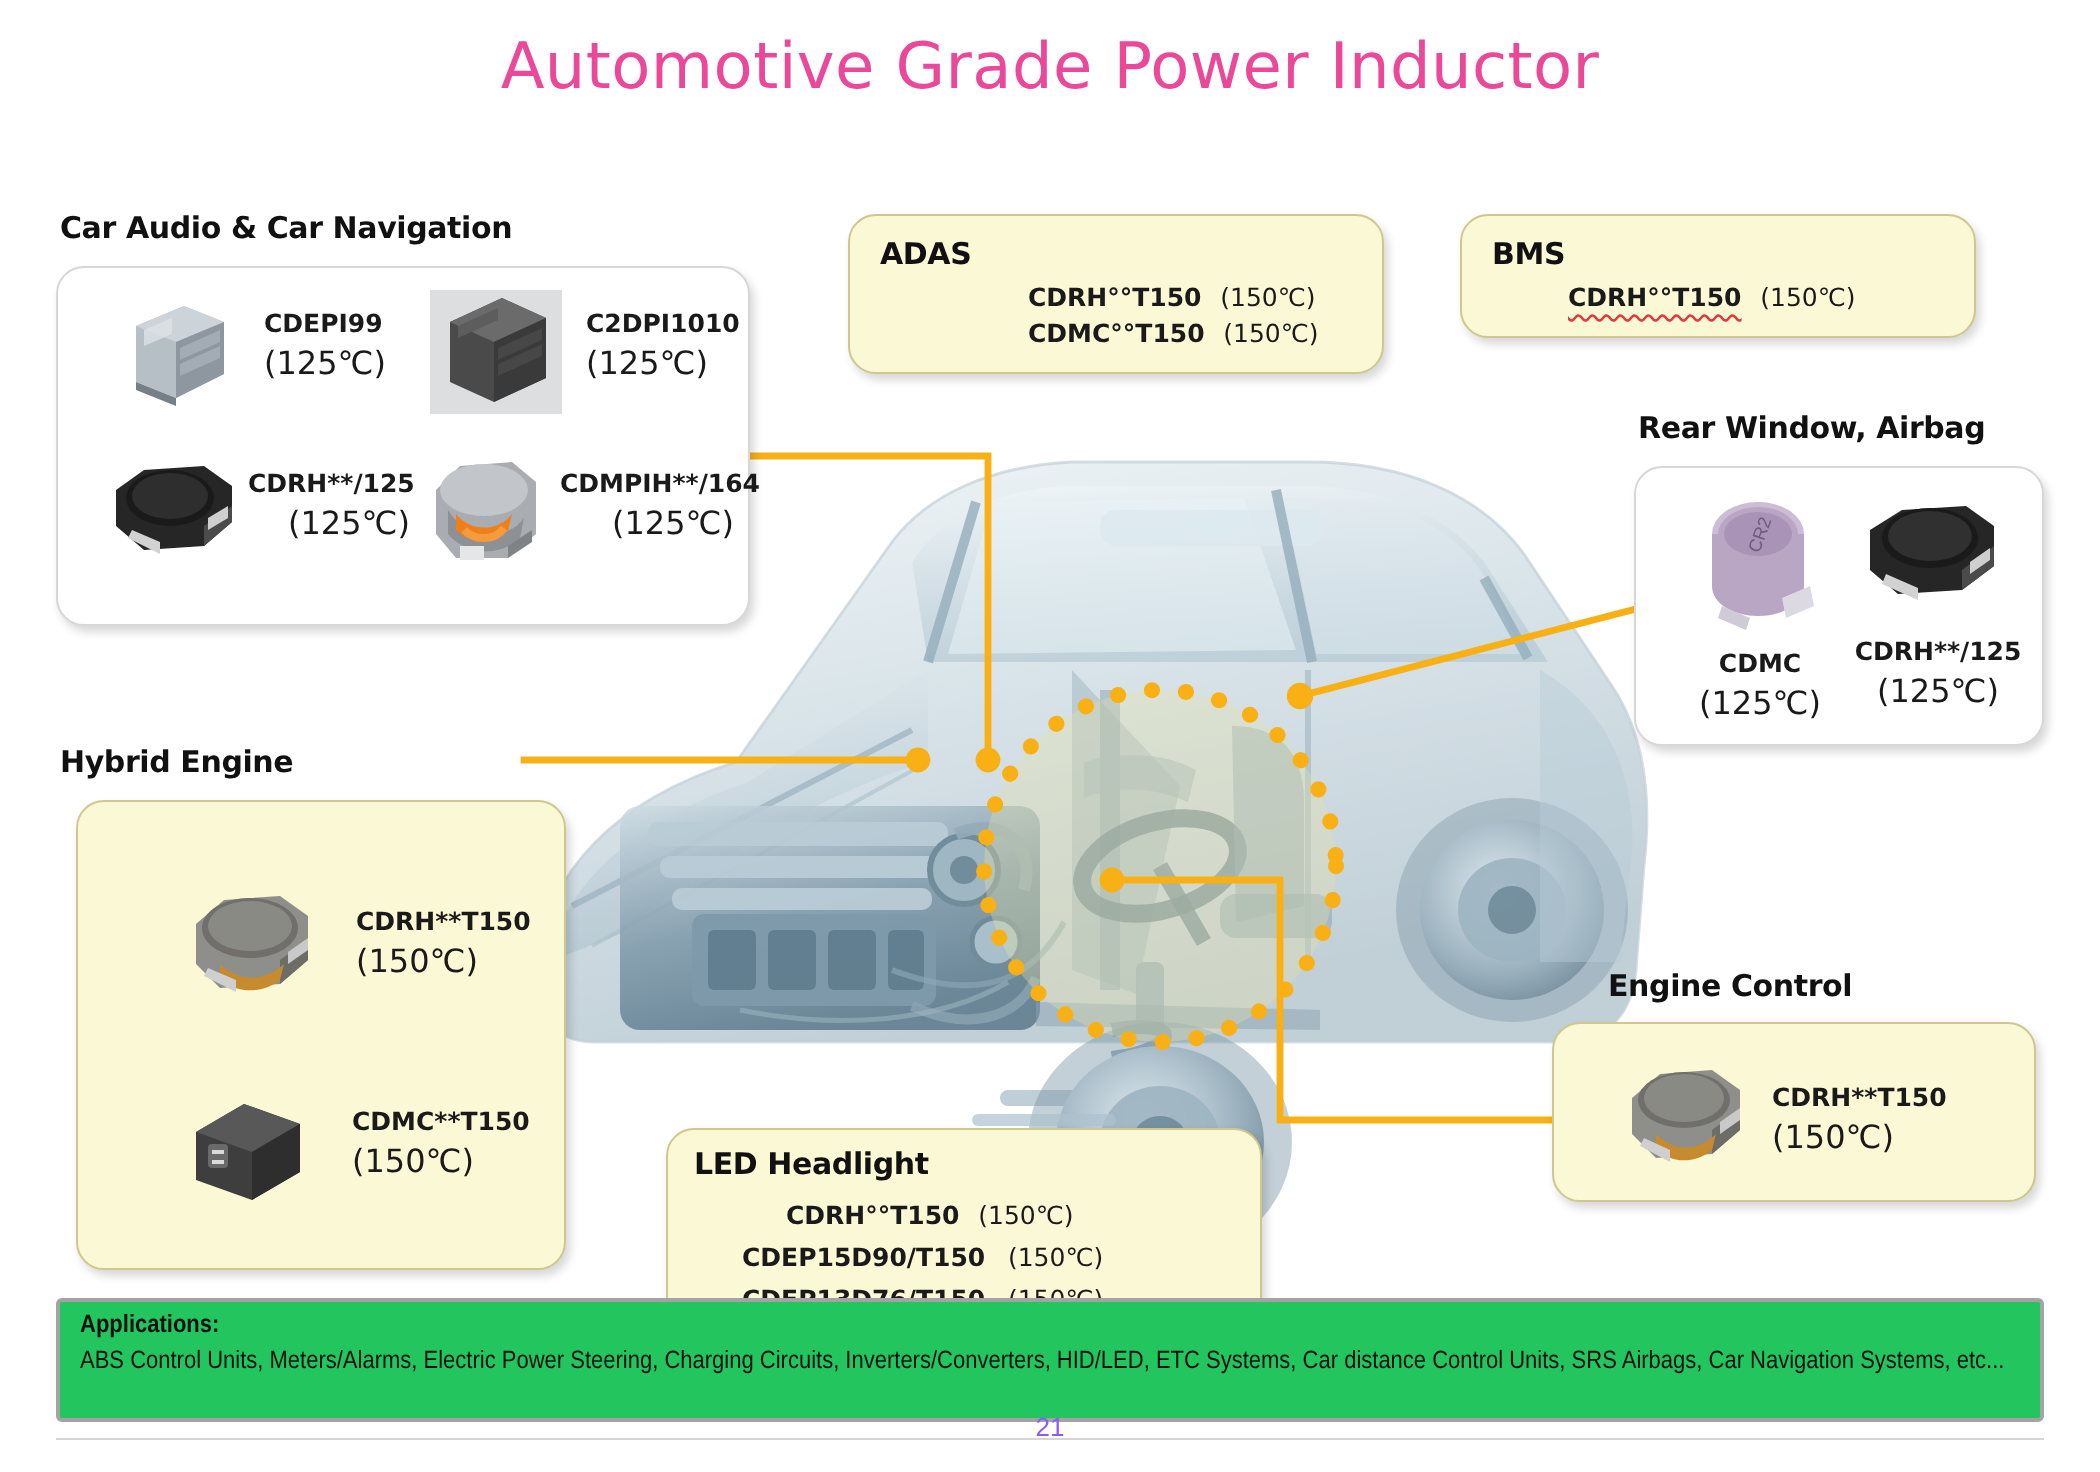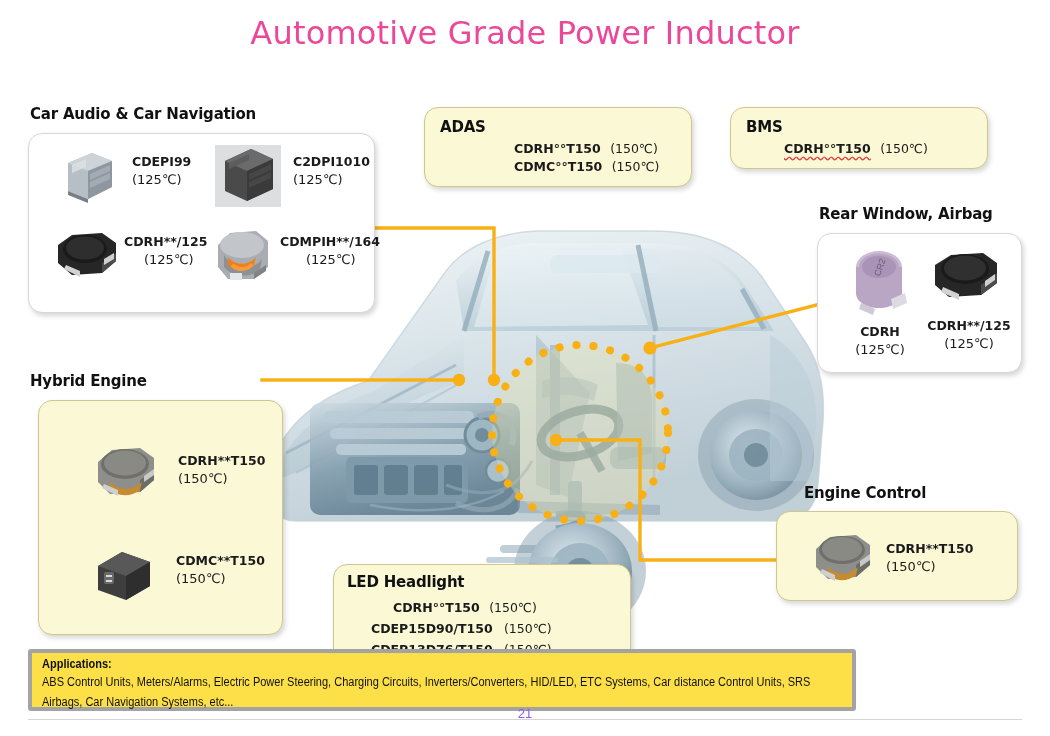--- a/index.html
+++ b/index.html
@@ -41,31 +41,31 @@
   .box.cream{
     background:#fbf8d6;border:1px solid #cfc78c;
     box-shadow:2px 3px 5px rgba(0,0,0,.16);
   }
   .pn{
     position:absolute;font-weight:bold;color:#1a1a1a;font-size:12.5px;
     line-height:1.42;white-space:nowrap;
     font-family:"DejaVu Sans", sans-serif;
   }
   .pn.center{text-align:center;}
-  .sub{font-weight:bold;font-size:13px;display:block;}
+  .sub{font-weight:bold;font-size:16px;display:block;}
   .spell{ text-decoration:underline; text-decoration-style:wavy;
           text-decoration-color:#e03b3b; text-underline-offset:3px;}
 
   
   .part{position:absolute;}
 
   
   #applications{
-    position:absolute;left:28px;top:649px;width:828px;height:62px;
-    background:#fde047;border:4px solid #a3a3a3;border-radius:3px;
+    position:absolute;left:28px;top:649px;width:994px;height:62px;
+    background:#22c55e;border:2px solid #a3a3a3;border-radius:3px;
     box-sizing:border-box;padding:4px 8px 0 10px;
   }
   #applications .ap-head{
     font-weight:bold;font-size:12.5px;color:#111;
     font-family:"Liberation Sans", sans-serif;
     transform:scaleX(.88);transform-origin:left center;
   }
   #applications .ap-body{
     font-size:12.5px;color:#111;line-height:1.62;margin-top:1px;
     font-family:"Liberation Sans", sans-serif;
@@ -314,21 +314,21 @@
     <svg class="part" style="left:32px;top:40px;" width="62" height="72" viewBox="0 0 62 72">
       <ellipse cx="30" cy="22" rx="23" ry="16" fill="#cdbcd6"></ellipse>
       <path d="M7,22 L7,48 C7,57 18,63 30,63 C42,63 53,57 53,48 L53,22 Z" fill="#b9a5c4"></path>
       <ellipse cx="30" cy="22" rx="20" ry="13.5" fill="#b8a6c4"></ellipse>
       <ellipse cx="30" cy="22" rx="17" ry="11" fill="#a993b6"></ellipse>
       <text x="30" y="26" font-size="9" fill="#6f5c7c" text-anchor="middle" font-family="Liberation Sans, sans-serif" transform="rotate(-70 30 22)">CR2</text>
       <path d="M42,54 L56,48 L58,58 L44,64 Z" fill="#dcd9e2"></path>
       <path d="M12,58 L26,64 L24,70 L10,64 Z" fill="#cfcbd6"></path>
     </svg>
     <div class="pn center" style="left:20px;top:118px;width:86px;">
-      <span>CDRH</span>
+      <span>CDMC</span>
       <span class="sub" style="font-weight:normal;">(125℃)</span>
     </div>
 
     <svg class="part" style="left:110px;top:42px;" width="76" height="62" viewBox="0 0 76 62">
       <path d="M8,18 L24,8 L56,6 L70,16 L70,36 L54,48 L22,50 L8,38 Z" fill="#262626"></path>
       <ellipse cx="38" cy="22" rx="24" ry="15" fill="#1a1a1a"></ellipse>
       <ellipse cx="38" cy="21" rx="21" ry="12.5" fill="#303030"></ellipse>
       <path d="M54,38 L70,26 L70,36 L54,48 Z" fill="#4b4b4b"></path>
       <path d="M16,40 L32,47 L32,53 L14,45 Z" fill="#d2d2d2"></path>
       <path d="M58,34 L68,27 L68,33 L58,40 Z" fill="#cfcfcf"></path>

